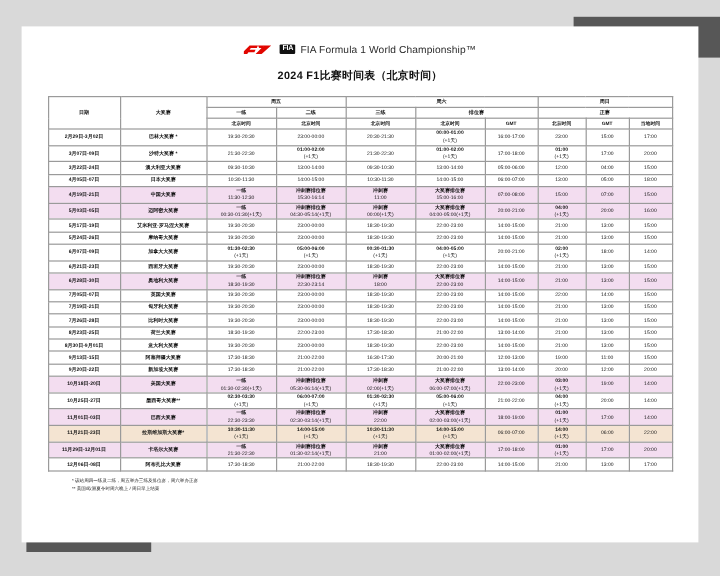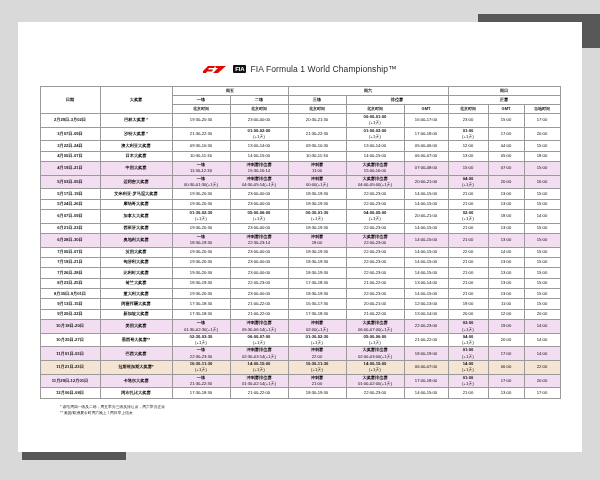--- a/index.html
+++ b/index.html
@@ -16,21 +16,21 @@
   }
   #wm-top{right:0;top:14px;width:122px;height:34px;}
   #wm-bottom{left:22px;bottom:20px;width:104px;height:28px;font-size:10px;}
 
   .doc{
     position:absolute;left:18px;top:22px;width:564px;height:430px;
     background:#ffffff;
   }
   .brand{
     display:flex;align-items:center;justify-content:center;
-    gap:4px;margin-top:40px;height:14px;
+    gap:4px;margin-top:12px;height:14px;
   }
   .f1mark{display:block;}
   .fia-badge{
     display:inline-block;background:#111;color:#fff;font-size:6px;
     font-weight:bold;padding:1px 2px;border-radius:1px;line-height:1;
     letter-spacing:-.2px;
   }
   .brand-text{font-size:8.5px;color:#2b2b2b;letter-spacing:.1px;white-space:nowrap;}
   .doc-title{
     text-align:center;font-size:9px;font-weight:bold;color:#111;
@@ -84,20 +84,21 @@
       <g fill="#e10600">
         <path d="M0 14 L10 4 L24 4 L22 8 L12 8 L10 11 L20 11 L18 15 L8 15 L6 18 L0 18 Z"></path>
         <path d="M24 4 L34 4 L32 8 L26 8 Z"></path>
         <path d="M34 4 L46 4 L30 18 L20 18 Z"></path>
       </g>
     </svg>
     <span class="fia-badge">FIA</span>
     <span class="brand-text">FIA Formula 1 World Championship™</span>
   </div>
 
+  <div class="doc-title">2024 F1比赛时间表（北京时间）</div>
 
   <table class="sched">
     <colgroup>
       <col class="c-date">
         <col class="c-gp">
         <col class="c-t">
         <col class="c-t">
       <col class="c-q">
         <col class="c-q">
         <col class="c-g">

